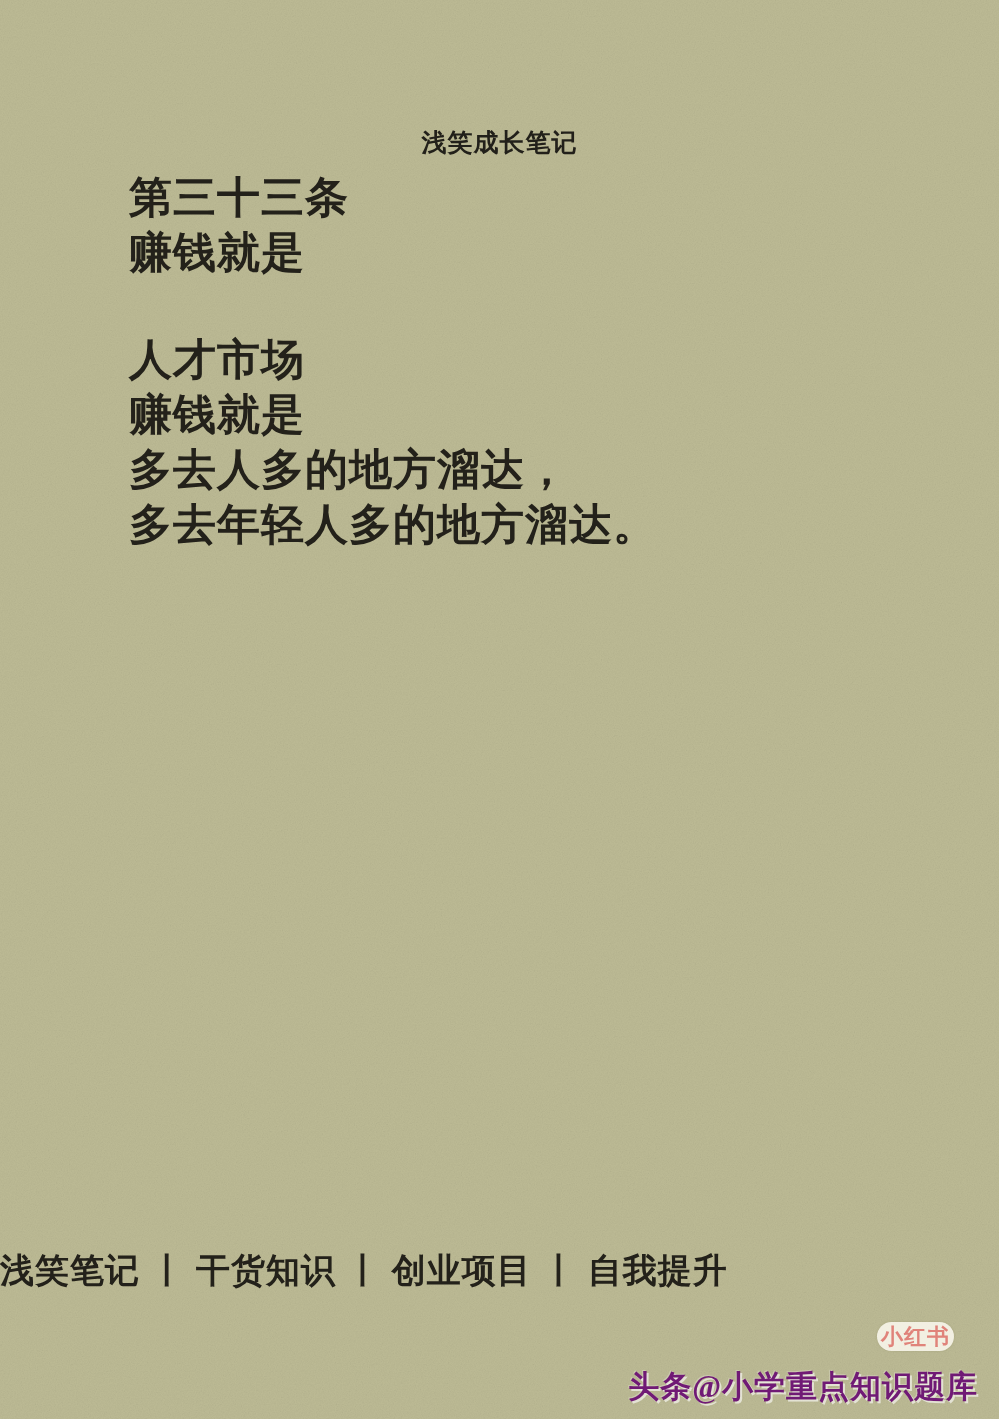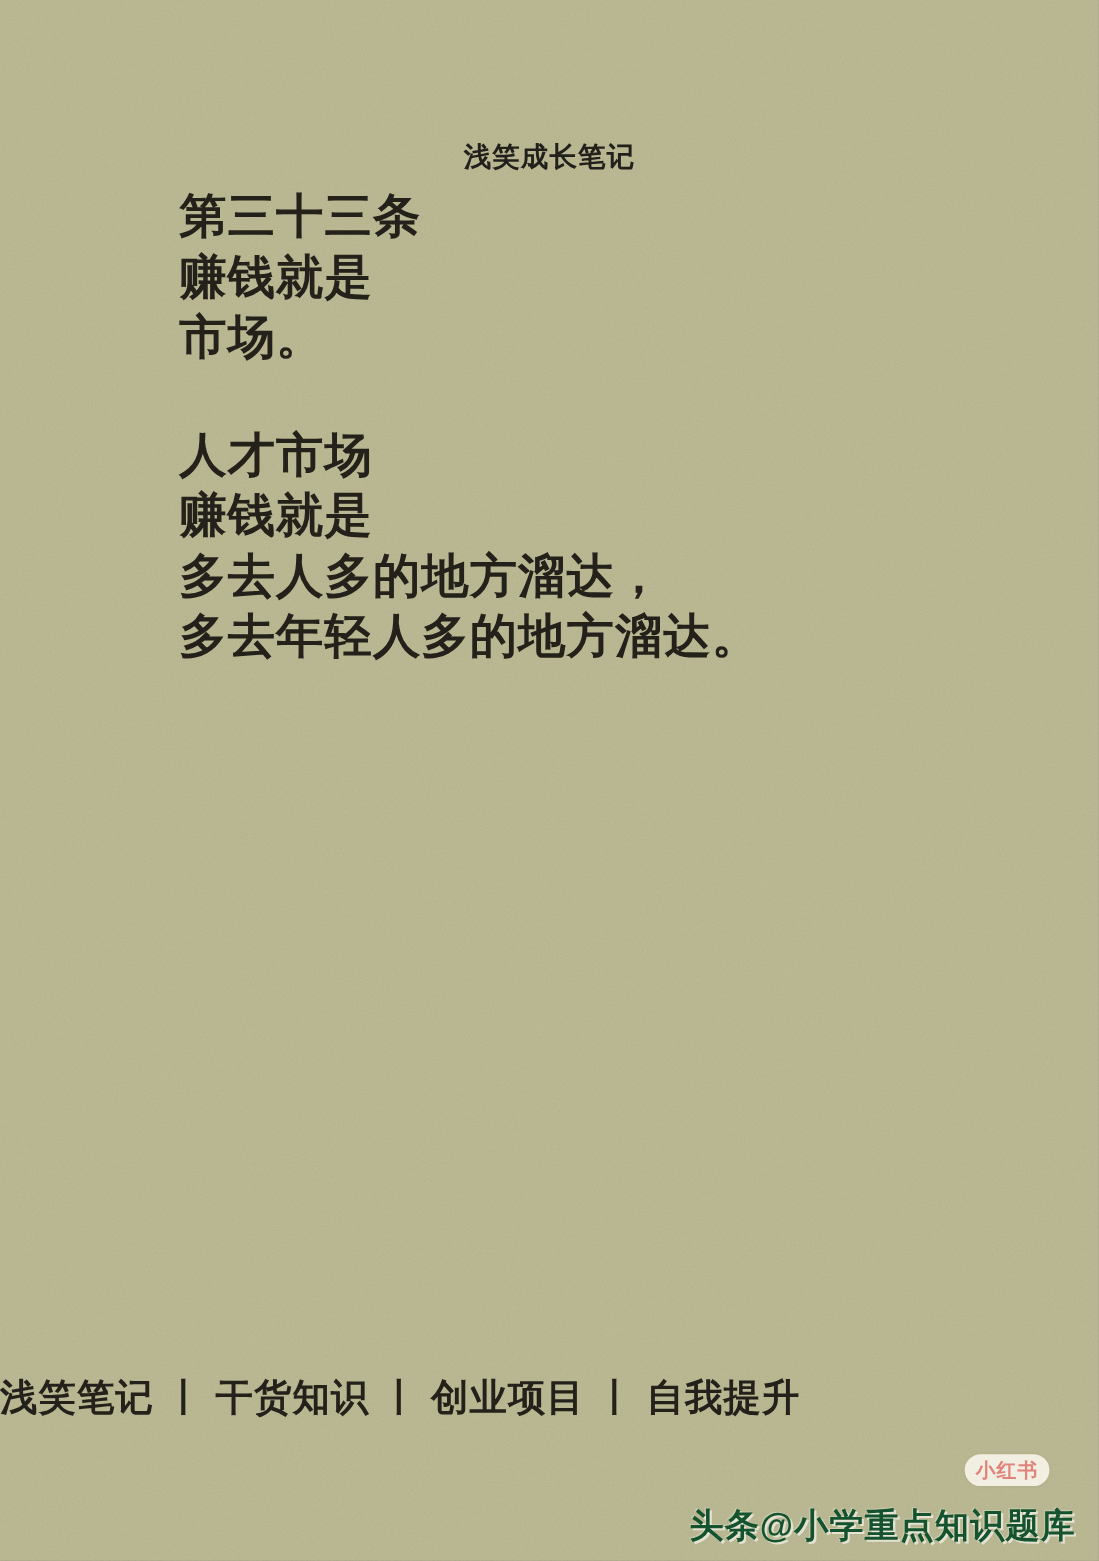--- a/index.html
+++ b/index.html
@@ -30,21 +30,21 @@
     width: 100%;
     text-align: center;
     font-size: 25px;
     font-weight: 700;
     letter-spacing: 1px;
     color: #22201a;
   }
   .content {
     position: absolute;
     top: 170px;
-    left: 163px;
+    left: 129px;
     right: 50px;
   }
   .note-section p {
     margin: 0;
     font-size: 43px;
     line-height: 55px;
     font-weight: 600;
     letter-spacing: 1px;
     color: #23211a;
   }
@@ -66,21 +66,21 @@
     position: absolute;
     left: 877px;
     top: 1322px;
     width: 77px;
     height: 29px;
     background: rgba(252, 249, 240, 0.85);
     border-radius: 15px;
     display: flex;
     align-items: center;
     justify-content: center;
-    font-size: 18px;
+    font-size: 22px;
     font-weight: 700;
     letter-spacing: 1px;
     color: #e0837a;
     box-shadow: 0 0 2px rgba(120, 110, 70, 0.25);
     z-index: 3;
   }
   .account-watermark {
     position: absolute;
     top: 1352px;
     right: 32px;
@@ -91,24 +91,25 @@
     white-space: nowrap;
     z-index: 1;
   }
   .attribution {
     position: absolute;
     top: 1366px;
     right: 21px;
     font-size: 31px;
     font-weight: 700;
     letter-spacing: 1px;
-    color: #14532d;
+    color: #701a75;
     text-shadow: 2px 2px 0 rgba(255, 255, 255, 0.6), -1px -1px 0 rgba(255, 255, 255, 0.25);
     white-space: nowrap;
     z-index: 2;
+    font-family: Liberation Serif, serif;
   }
 </style>
 </head>
 <body>
 
 <div class="page">
 
   <svg class="grain" width="999" height="1419" xmlns="http://www.w3.org/2000/svg">
     <filter id="noise">
       <feTurbulence type="fractalNoise" baseFrequency="0.85" numOctaves="3" stitchTiles="stitch"></feTurbulence>
@@ -117,21 +118,20 @@
     <rect width="100%" height="100%" filter="url(#noise)"></rect>
   </svg>
 
   <header class="page-header">浅笑成长笔记</header>
 
   <main class="content">
 
     <section class="note-section">
       <p>第三十三条</p>
       <p>赚钱就是</p>
-      <p>市场。</p>
     </section>
 
     <section class="note-section">
       <p>人才市场</p>
       <p>赚钱就是</p>
       <p>多去人多的地方溜达，</p>
       <p>多去年轻人多的地方溜达。</p>
     </section>
 
   </main>

